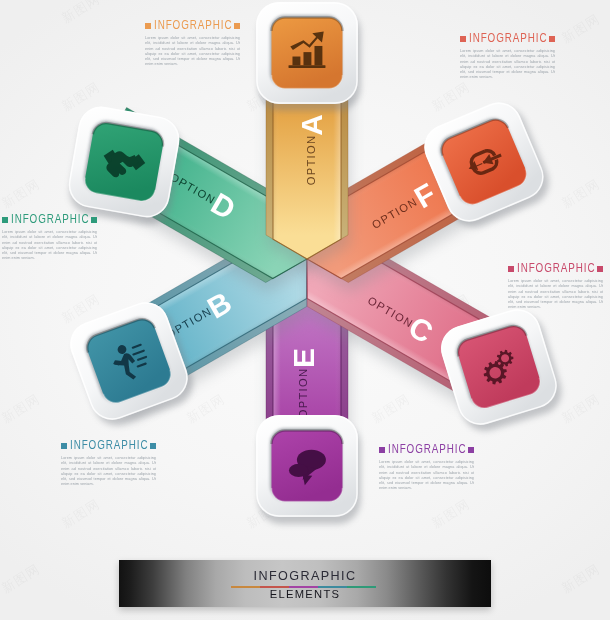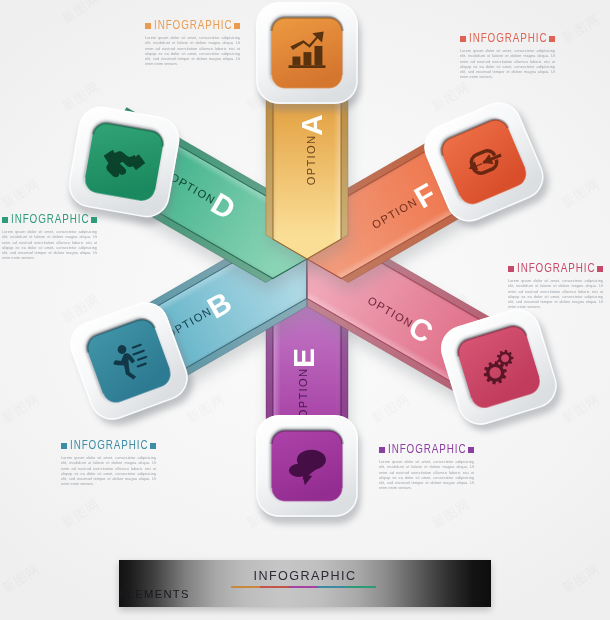--- a/index.html
+++ b/index.html
@@ -32,21 +32,21 @@
 
   
   #banner{position:absolute;left:119px;top:560px;width:372px;height:47px;
      background:linear-gradient(90deg,
         #121212 0%, #1c1c1c 3%, #3d3d3d 9%, #808080 18%, #a8a8a8 26%,
         #bdbdbd 34%, #c6c6c6 44%, #bfbfbf 54%, #a9a9a9 64%, #8a8a8a 72%,
         #5e5e5e 80%, #333333 88%, #141414 95%, #0d0d0d 100%);
      box-shadow:0 3px 7px rgba(0,0,0,.22);}
   #banner .b1{position:absolute;left:0;right:0;top:9px;text-align:center;
      font-size:12.6px;letter-spacing:1.4px;color:#2b2b36;}
-  #banner .b2{position:absolute;left:0;right:0;top:28px;
+  #banner .b2{position:absolute;left:0;right:0;top:28px;text-align:center;
      font-size:11.2px;letter-spacing:1.3px;color:#18181f;}
   #banner .bline{position:absolute;left:112px;top:25.5px;width:145px;height:2.2px;display:flex;}
   #banner .bline i{flex:1;height:100%;}
 </style>
 </head>
 <body>
 
 <div id="stage">
 <div id="wm">
       <span style="left:60px;top:88px">新图网</span>

